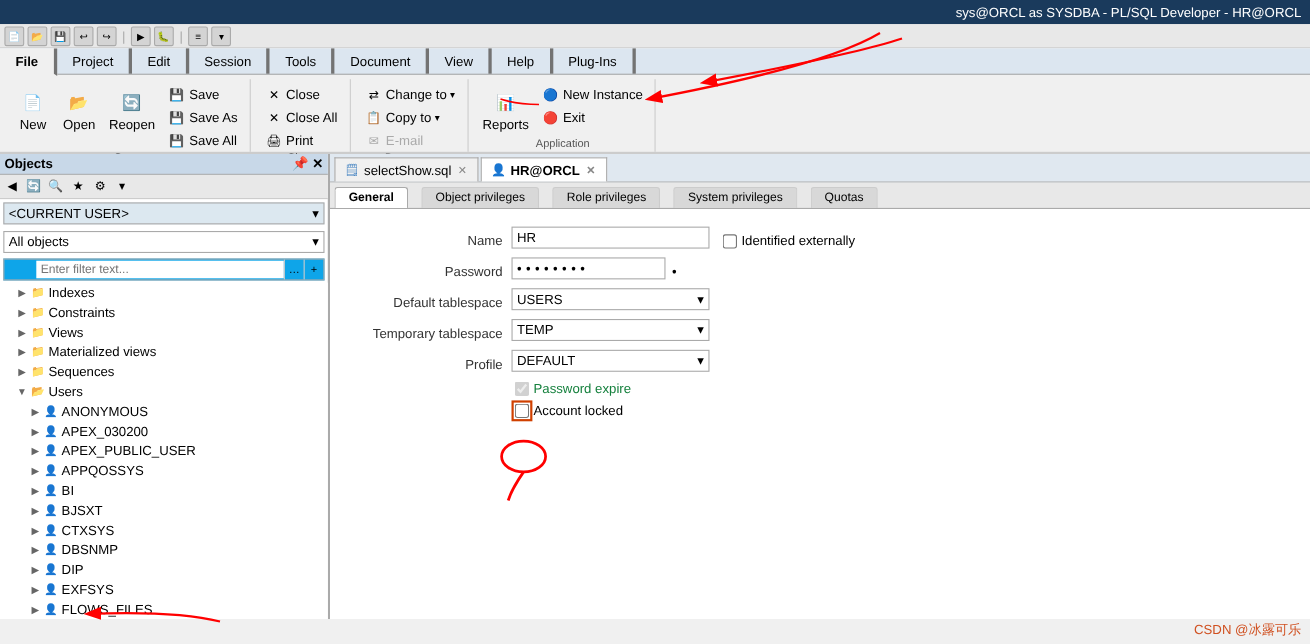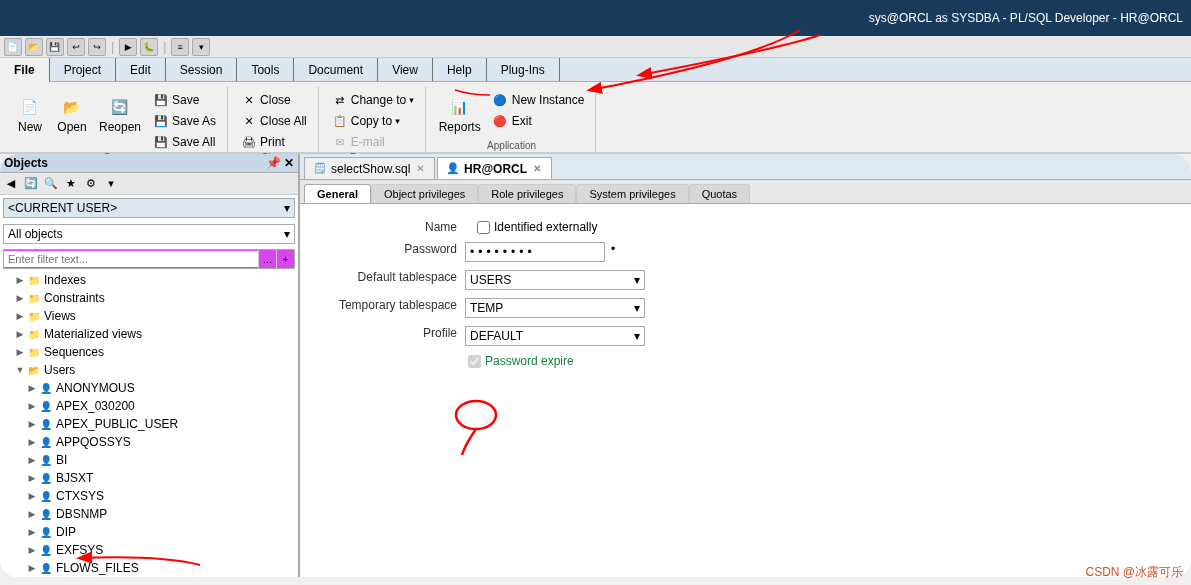--- a/index.html
+++ b/index.html
@@ -2,21 +2,21 @@
 <html><head>
   <meta charset="utf-8">
   <style>
     * { box-sizing: border-box; margin: 0; padding: 0; font-family: 'Segoe UI', Tahoma, sans-serif; font-size: 12px; }
     body { background: #f0f0f0; overflow: hidden; }
 
     
     .title-bar {
       background: #1a3a5c;
       color: white;
-      height: 36px;
+      height: 22px;
       display: flex;
       align-items: center;
       justify-content: flex-end;
       padding: 0 8px;
       font-size: 11px;
     }
 
     
     .quick-access {
       height: 22px;
@@ -46,21 +46,21 @@
       display: flex;
       background: #dce6f0;
       height: 24px;
       border-bottom: 1px solid #aaa;
     }
     .ribbon-tab {
       padding: 4px 14px;
       cursor: pointer;
       font-size: 12px;
       display: flex; align-items: center;
-      border-right: 1px solid #737373;
+      border-right: 3px solid #737373;
       text-align: right;
     }
     .ribbon-tab.active {
       background: #f0f0f0;
       font-weight: bold;
       border-bottom: 2px solid #f0f0f0;
       margin-bottom: -2px;
     }
     .ribbon-content {
       display: flex;
@@ -129,21 +129,20 @@
       display: flex;
       flex-direction: column;
       gap: 1px;
     }
 
     
     .main-area {
       display: flex;
       height: calc(585px - 22px - 22px - 94px - 24px);
       overflow: hidden;
-      border-radius: 18px;
     }
 
     
     .left-panel {
       width: 300px;
       min-width: 300px;
       background: white;
       border-right: 2px solid #aaa;
       display: flex;
       flex-direction: column;
@@ -191,21 +190,22 @@
       border: 1px solid #aaa;
       font-size: 11px;
       cursor: pointer;
       display: flex; align-items: center; justify-content: space-between;
     }
     .filter-row {
       display: flex;
       align-items: center;
       margin: 2px 3px;
       border: 1px solid #aaa;
-      background: #d946ef;
+      background: #0ea5e9;
+      padding-left: 29px;
     }
     .filter-input {
       flex: 1;
       border: none;
       outline: none;
       padding: 2px 4px;
       font-size: 11px;
       color: #888;
     }
     .filter-btn {
@@ -286,21 +286,21 @@
       flex: 1;
       background: white;
       display: flex;
       flex-direction: column;
     }
     .content-tabs {
       display: flex;
       background: #e8e8e8;
       border-bottom: 1px solid #aaa;
       padding: 4px 4px 0 4px;
-      gap: 0;
+      gap: 12px;
     }
     .content-tab {
       padding: 3px 12px;
       border: 1px solid #ccc;
       border-bottom: none;
       background: #d8d8d8;
       cursor: pointer;
       font-size: 11px;
       border-radius: 3px 3px 0 0;
     }
@@ -309,21 +309,21 @@
       font-weight: bold;
       border-color: #aaa;
     }
     .form-area {
       padding: 16px 20px;
       background: white;
       flex: 1;
     }
     .form-row {
       display: flex;
-      align-items: flex-start;
+      align-items: flex-end;
       margin-bottom: 8px;
     }
     .form-label {
       width: 145px;
       text-align: right;
       padding-right: 8px;
       font-size: 12px;
       color: #333;
     }
     .form-input {
@@ -679,20 +679,21 @@
       <div class="content-tab">Object privileges</div>
       <div class="content-tab">Role privileges</div>
       <div class="content-tab">System privileges</div>
       <div class="content-tab">Quotas</div>
     </div>
 
     <div class="form-area">
 
       <div class="form-row">
         <div class="form-label">Name</div>
+        <input class="form-input" type="text" value="HR" style="">
         <div class="identified-ext">
           <input type="checkbox" style="">
           <span>Identified externally</span>
         </div>
       </div>
 
       <div class="form-row">
         <div class="form-label">Password</div>
         <input class="form-input-pw" type="password" value="password" style="letter-spacing: 4px; width: 140px;">
         <span style="margin-left:6px; font-size:12px;">•</span>
@@ -722,20 +723,26 @@
         </div>
       </div>
 
       <div class="checkbox-row">
         <label>
           <input type="checkbox" checked="" disabled="" style="accent-color: rgb(102, 102, 102);">
           <span style="color:#15803d;text-align:right;">Password expire</span>
         </label>
       </div>
 
+      <div class="checkbox-row">
+        <label>
+          <input type="checkbox" style="outline: rgb(208, 64, 0) solid 2px; outline-offset: 1px;">
+          <span>Account locked</span>
+        </label>
+      </div>
 
     </div>
   </div>
 </div>
 
 <div class="csdn-watermark">
   <span>CSDN @冰露可乐</span>
 </div>
 
 <svg class="overlay-svg">

